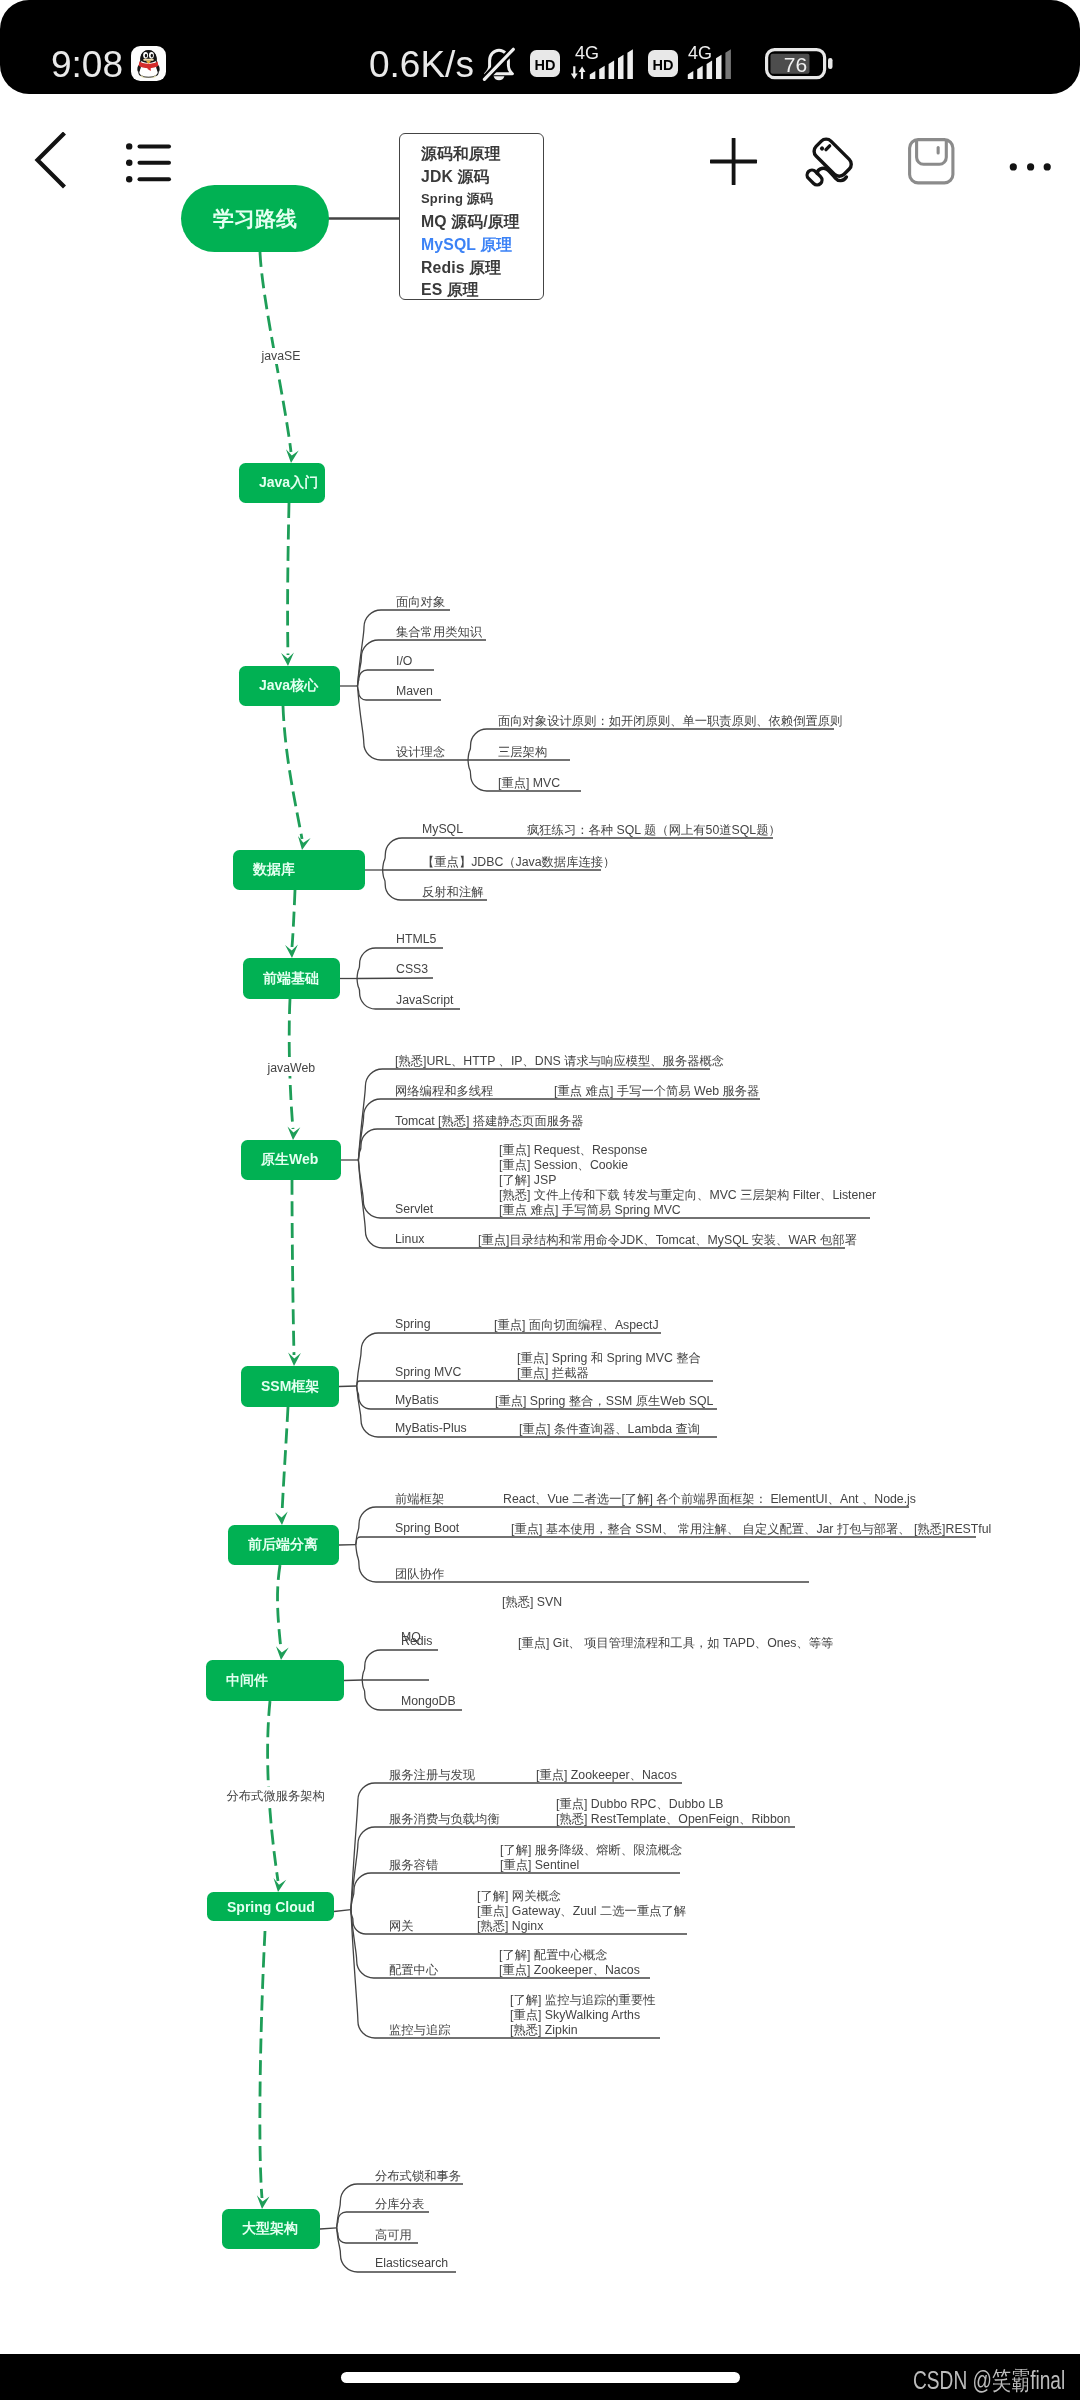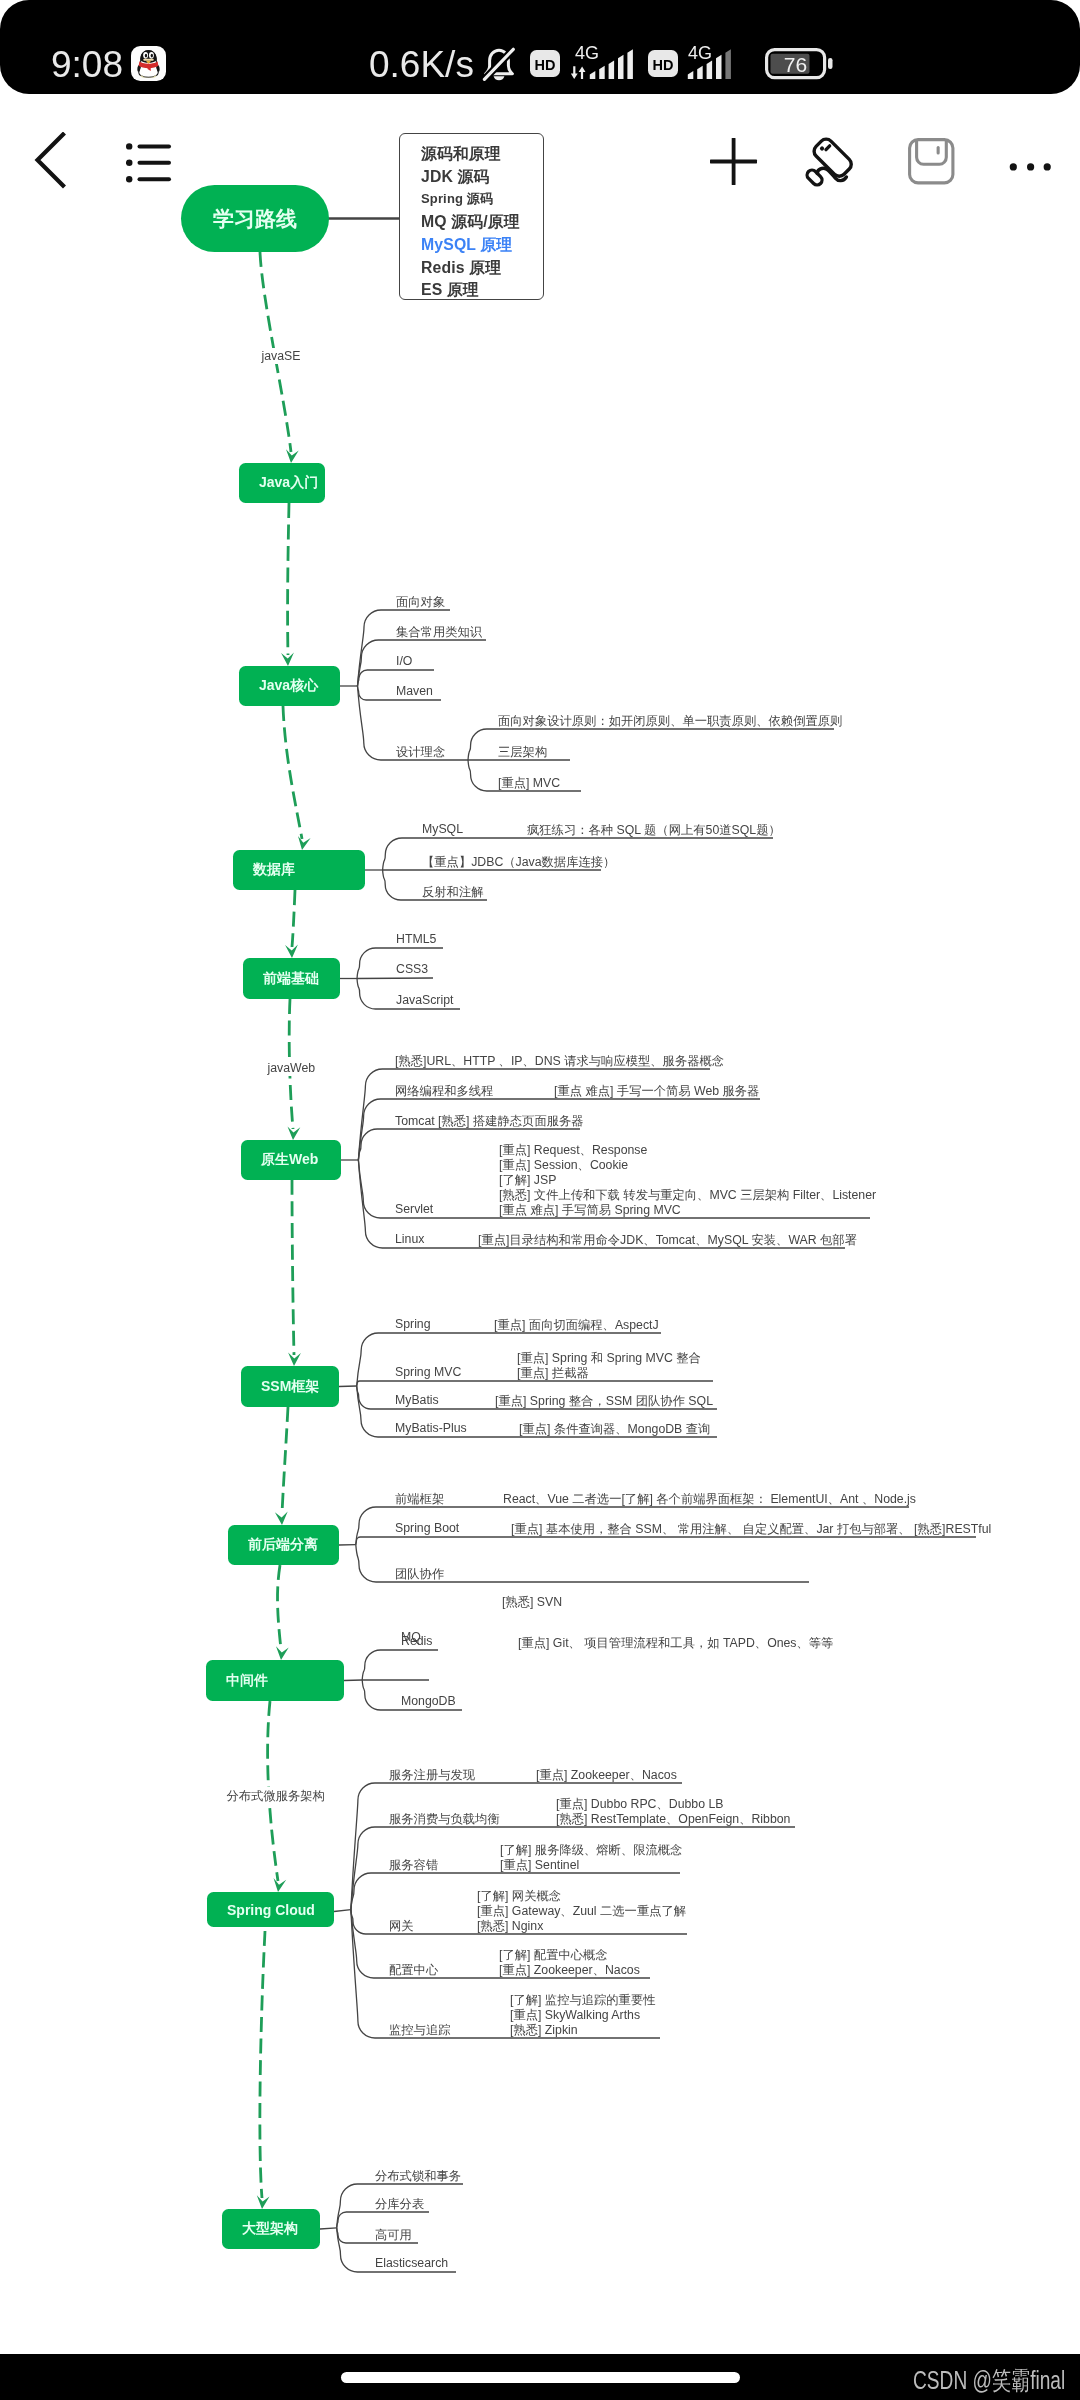--- a/index.html
+++ b/index.html
@@ -282,36 +282,36 @@
       <div class="bnote" style="left: 499px; top: 1108.4px;">[重点 难点] 手写简易 Spring MVC</div>
       <div class="btitle" style="left: 395px; top: 1138.4px;">Linux</div>
       <div class="bnote" style="left: 478px; top: 1138.4px;">[重点]目录结构和常用命令JDK、Tomcat、MySQL 安装、WAR 包部署</div>
       <div class="node" style="left: 241px; top: 1272px; width: 98px; height: 41px;">SSM框架</div>
       <div class="btitle" style="left: 395px; top: 1223.4px;">Spring</div>
       <div class="bnote" style="left: 494px; top: 1223.4px;">[重点] 面向切面编程、AspectJ</div>
       <div class="btitle" style="left: 395px; top: 1271.4px;">Spring MVC</div>
       <div class="bnote" style="left: 517px; top: 1256.3px;">[重点] Spring 和 Spring MVC 整合</div>
       <div class="bnote" style="left: 517px; top: 1271.4px;">[重点] 拦截器</div>
       <div class="btitle" style="left: 395px; top: 1299.4px;">MyBatis</div>
-      <div class="bnote" style="left: 495px; top: 1299.4px;">[重点] Spring 整合，SSM 团队协作 SQL</div>
+      <div class="bnote" style="left: 495px; top: 1299.4px;">[重点] Spring 整合，SSM 原生Web SQL</div>
       <div class="btitle" style="left: 395px; top: 1327.4px;">MyBatis-Plus</div>
-      <div class="bnote" style="left: 519px; top: 1327.4px;">[重点] 条件查询器、MongoDB 查询</div>
+      <div class="bnote" style="left: 519px; top: 1327.4px;">[重点] 条件查询器、Lambda 查询</div>
       <div class="node" style="left: 228px; top: 1431px; width: 111px; height: 40px;">前后端分离</div>
       <div class="btitle" style="left: 395px; top: 1397.4px;">前端框架</div>
       <div class="bnote" style="left: 503px; top: 1397.4px;">React、Vue 二者选一[了解] 各个前端界面框架： ElementUI、Ant 、Node.js</div>
       <div class="btitle" style="left: 395px; top: 1427.4px;">Spring Boot</div>
       <div class="bnote" style="left: 511px; top: 1427.4px;">[重点] 基本使用，整合 SSM、 常用注解、 自定义配置、Jar 打包与部署、 [熟悉]RESTful</div>
       <div class="btitle" style="left: 395px; top: 1472.4px;">团队协作</div>
       <div class="bnote" style="left: 502px; top: 1500px;">[熟悉] SVN</div>
       <div class="bnote" style="left: 502px; top: 1541px; padding-left: 16px;">[重点] Git、 项目管理流程和工具，如 TAPD、Ones、等等</div>
       <div class="node" style="left: 206px; top: 1566px; width: 138px; height: 41px;">中间件</div>
       <div class="btitle" style="left: 401px; top: 1540.4px;">Redis</div>
       <div class="btitle" style="left: 401px; top: 1536px; text-align: center;">MQ</div>
       <div class="btitle" style="left: 401px; top: 1600.4px;">MongoDB</div>
-      <div class="node" style="left: 207px; top: 1798px; width: 127px; height: 35px;">Spring Cloud</div>
+      <div class="node" style="left: 207px; top: 1798px; width: 127px; height: 29px;">Spring Cloud</div>
       <div class="btitle" style="left: 389px; top: 1673.4px;">服务注册与发现</div>
       <div class="bnote" style="left: 536px; top: 1673.4px;">[重点] Zookeeper、Nacos</div>
       <div class="btitle" style="left: 389px; top: 1717.4px;">服务消费与负载均衡</div>
       <div class="bnote" style="left: 556px; top: 1702.3px;">[重点] Dubbo RPC、Dubbo LB</div>
       <div class="bnote" style="left: 556px; top: 1717.4px;">[熟悉] RestTemplate、OpenFeign、Ribbon</div>
       <div class="btitle" style="left: 389px; top: 1763.4px;">服务容错</div>
       <div class="bnote" style="left: 500px; top: 1748.3px;">[了解] 服务降级、熔断、限流概念</div>
       <div class="bnote" style="left: 500px; top: 1763.4px;">[重点] Sentinel</div>
       <div class="btitle" style="left: 389px; top: 1824.4px;">网关</div>
       <div class="bnote" style="left: 477px; top: 1794.2px;">[了解] 网关概念</div>

